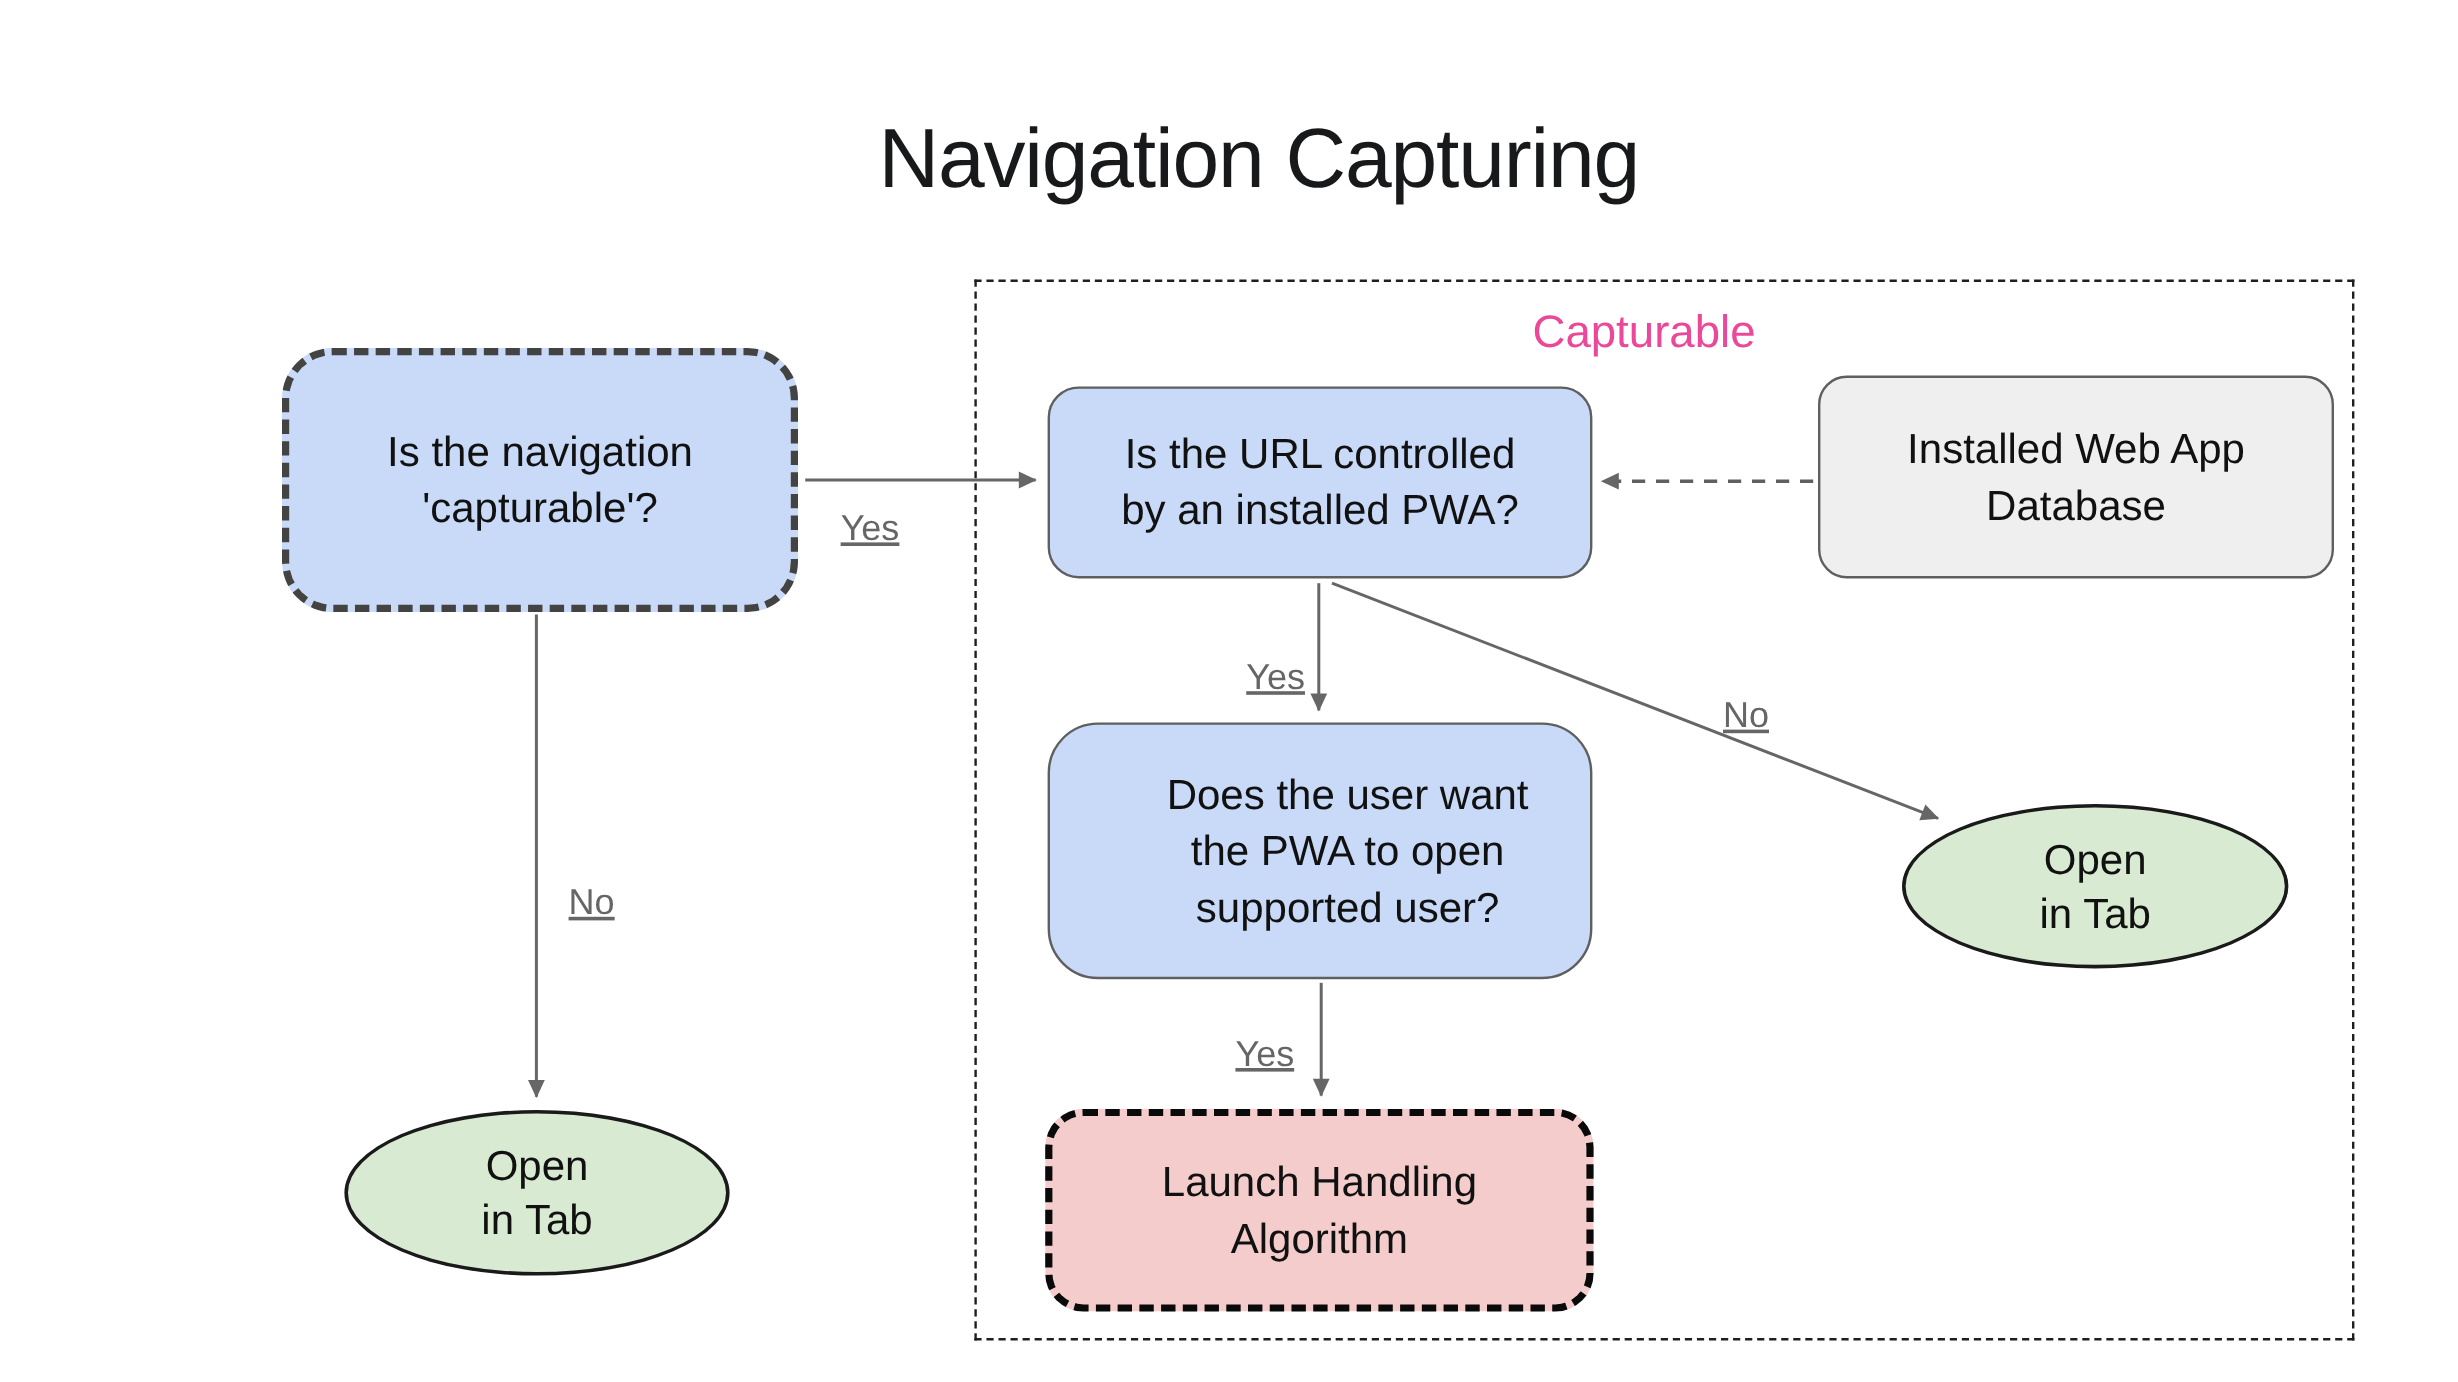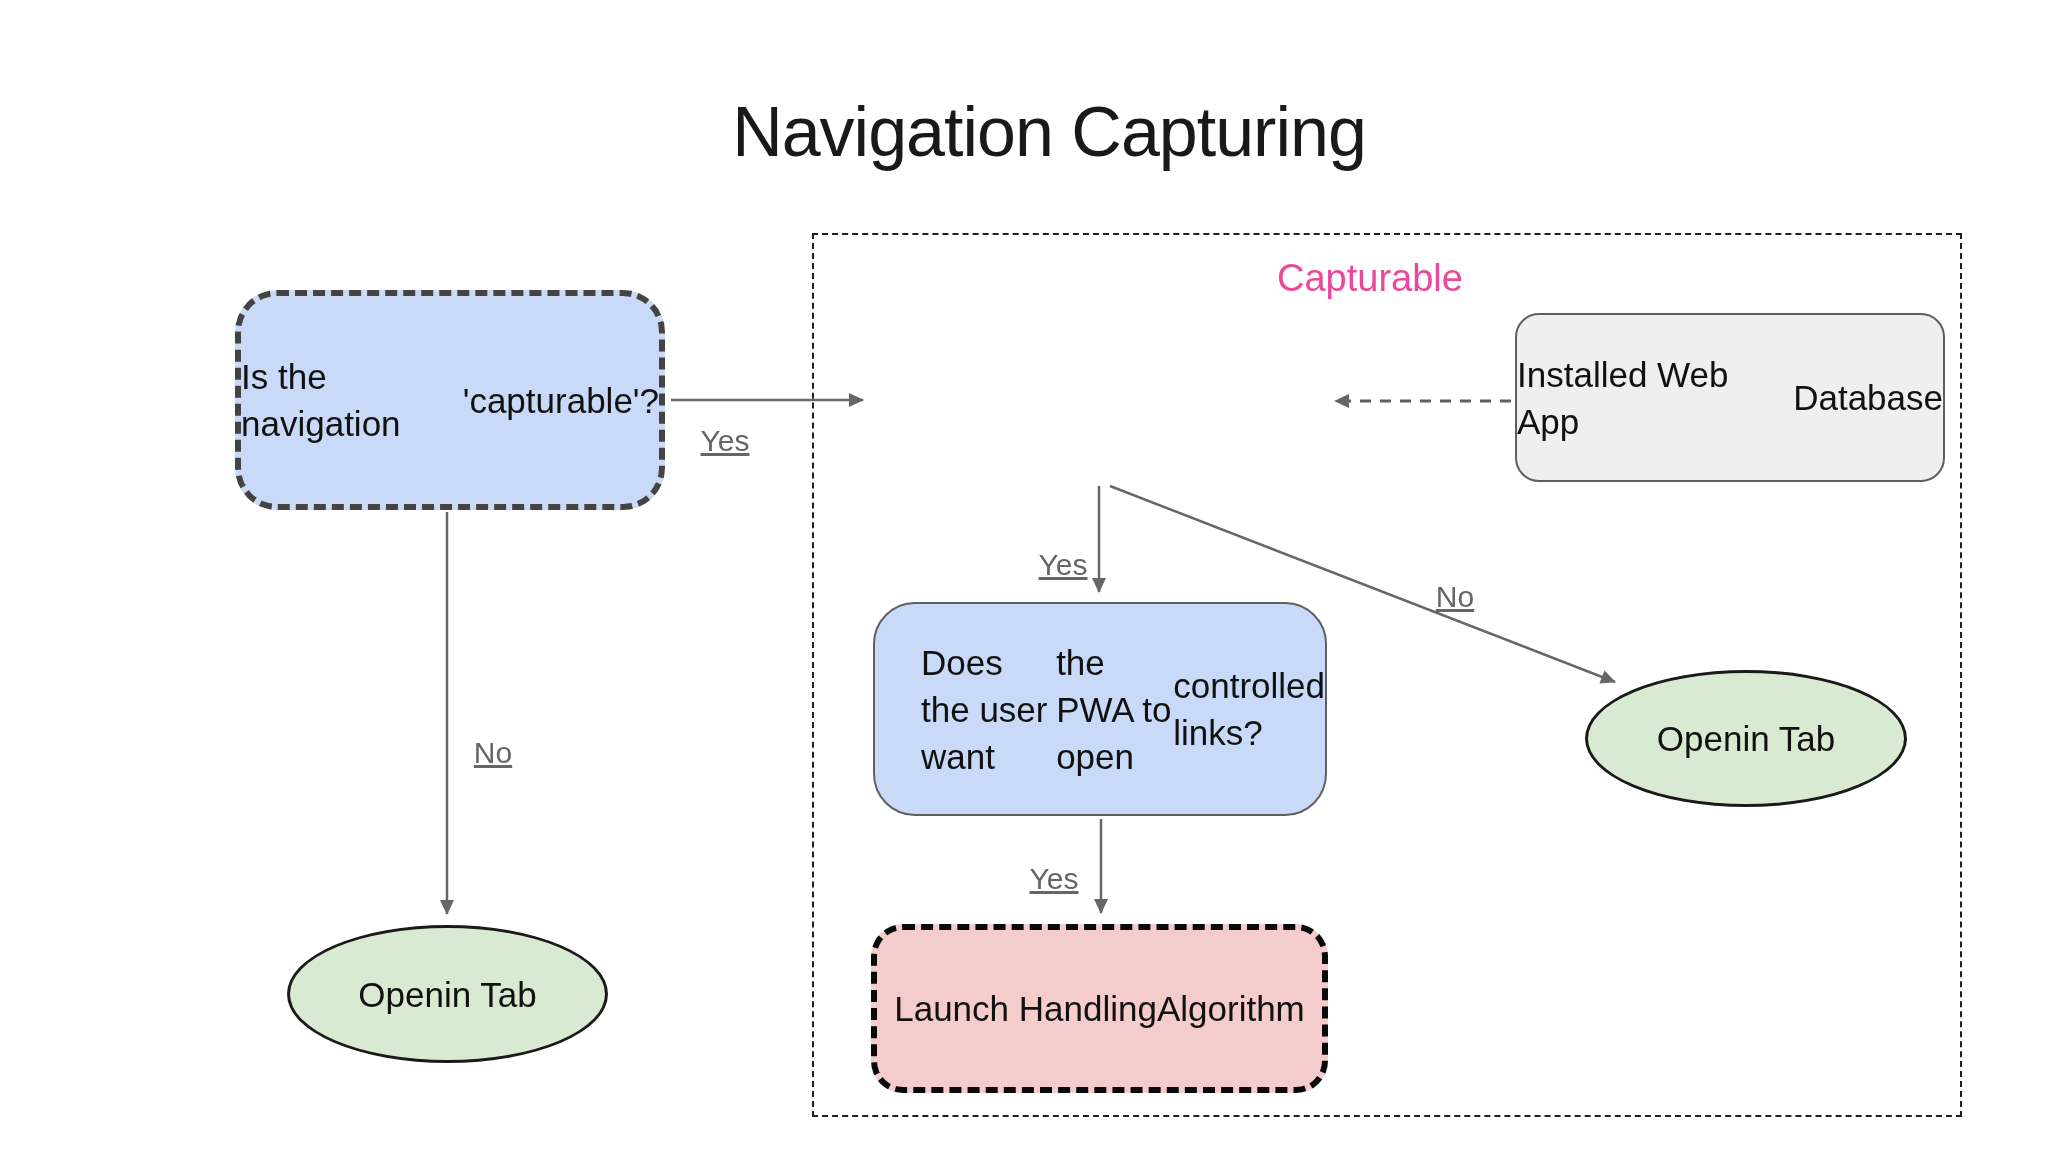--- a/index.html
+++ b/index.html
@@ -30,21 +30,21 @@
     left:1345px;top:278px;
     transform:translate(-50%,-50%);
     font-size:38px;color:#ec4899;
     white-space:nowrap;
     z-index:1;
   }
   svg.wires{position:absolute;left:0;top:0;z-index:2;}
   .node{
     position:absolute;
     box-sizing:border-box;
-    display:flex;flex-direction:row;
+    display:flex;flex-direction:column;
     align-items:center;justify-content:center;
     color:#111111;
     font-size:35px;line-height:47px;
     z-index:3;
   }
   .node span{display:block;}
   .n-capturable{
     left:210px;top:290px;width:430px;height:220px;
     background:#c9daf8;
     border:6px dashed #434343;
@@ -119,30 +119,34 @@
     <path d="M1085,486 L1590,682" stroke="#666666" stroke-width="2.5" fill="none" marker-end="url(#ah)"></path>
     <path d="M1076,819 V913" stroke="#666666" stroke-width="2.5" fill="none" marker-end="url(#ah)"></path>
     <path d="M1486,401 H1310" stroke="#5f5f5f" stroke-width="3" fill="none" stroke-dasharray="11 9" marker-end="url(#ah)"></path>
   </svg>
 
   <div class="node n-capturable">
     <span>Is the navigation</span>
     <span>'capturable'?</span>
   </div>
 
+  <div class="node n-url">
+    <span>Is the URL controlled</span>
+    <span>by an installed PWA?</span>
+  </div>
 
   <div class="node n-db">
     <span>Installed Web App</span>
     <span>Database</span>
   </div>
 
   <div class="node n-want">
     <span>Does the user want</span>
     <span>the PWA to open</span>
-    <span>controlled links?</span>
+    <span>supported user?</span>
   </div>
 
   <div class="node n-launch">
     <span>Launch Handling</span>
     <span>Algorithm</span>
   </div>
 
   <div class="node ellipse e-left">
     <span>Open</span>
     <span>in Tab</span>

